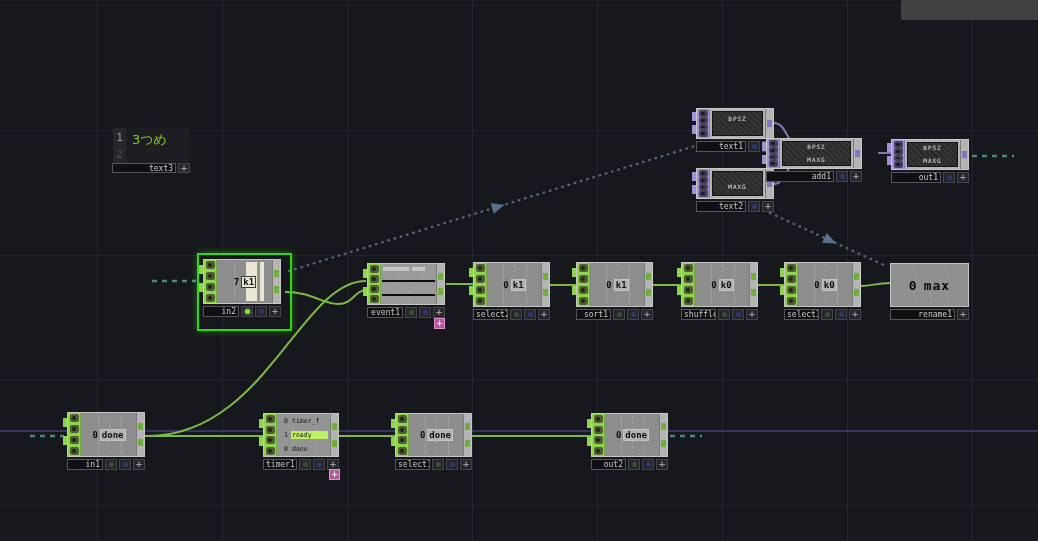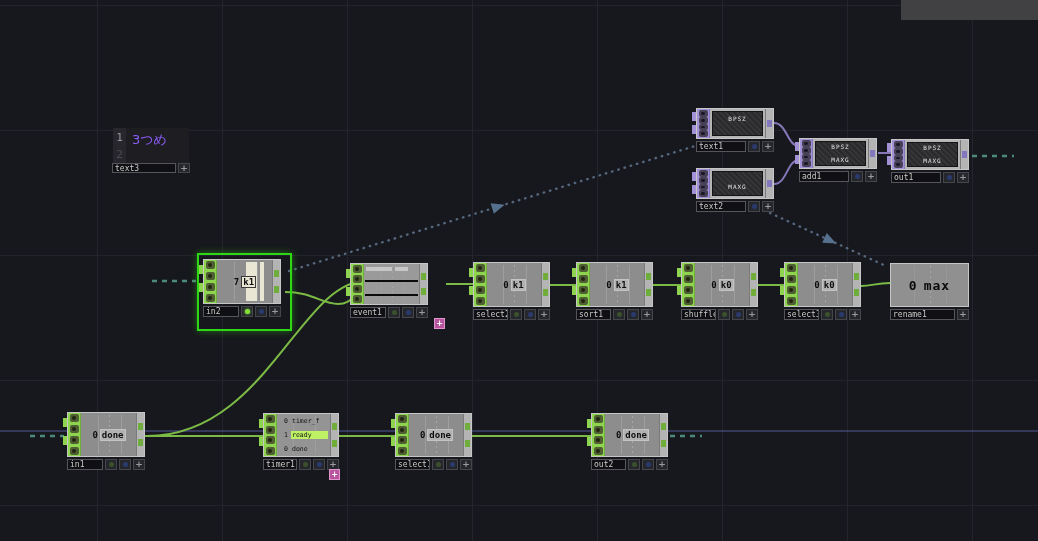--- a/index.html
+++ b/index.html
@@ -39,21 +39,21 @@
   .plain .viewer::after{background:#989898;}
 
   .outs{width:7px;background:#b4b4b4;border-left:1px solid #7a7a7a;display:flex;flex-direction:column;justify-content:space-evenly;align-items:center;}
   .osq{width:5px;height:7px;background:#6fae3a;}
   .purple .osq{background:#8577bd;}
   .intab{position:absolute;width:4px;height:9px;background:#8ed44e;left:-4px;z-index:3;}
   .purple .intab{background:#a291d6;}
   .it1{top:6px}.it2{top:24px}.dit1{top:4px}.dit2{top:17px}
 
   .lrow{position:absolute;left:0;right:0;top:100%;margin-top:2px;height:11px;display:flex;gap:2px;}
-  .nname{flex:1;background:#101014;border:1px solid #55555c;color:#c9c9c9;font:8px "DejaVu Sans Mono",monospace;line-height:10px;padding:0 2px;white-space:nowrap;overflow:hidden;box-sizing:border-box;}
+  .nname{flex:1;background:#101014;border:1px solid #55555c;color:#c9c9c9;font:8px "DejaVu Sans Mono",monospace;line-height:10px;padding:0 2px;white-space:nowrap;overflow:hidden;box-sizing:border-box;text-align:right;}
   .lb{width:12px;background:#26272c;border:1px solid #45464c;display:flex;align-items:center;justify-content:center;box-sizing:border-box;}
   .lb.dot::after{content:"";width:5px;height:5px;border-radius:50%;}
   .lb.g::after{background:#3a512c;}
   .lb.gbright::after{background:#86e33c;box-shadow:0 0 3px #86e33c;}
   .lb.b::after{background:#2a3a6e;}
   .lb.plus{color:#9a9aa0;font:700 9px "DejaVu Sans",sans-serif;line-height:9px;}
 
   .dviewer{flex:1;margin:2px;background:#2a2a2c;border:1px solid #141416;display:flex;flex-direction:column;justify-content:center;align-items:center;font:6px "DejaVu Sans Mono",monospace;color:#e4e4e4;letter-spacing:1px;line-height:2.1;background-image:repeating-linear-gradient(45deg,rgba(255,255,255,.05) 0 2px,transparent 2px 4px);}
   .dviewer.top{justify-content:flex-start;padding-top:1px;}
   .dviewer.bottom{justify-content:flex-end;padding-bottom:1px;}
@@ -67,21 +67,21 @@
   .tv{width:6px;text-align:right;}
   .tn{flex:1;padding:0 1px;}
   .tn.hl{background:#bef264;}
 
   .badge{position:absolute;width:11px;height:11px;background:#b8559e;border:1px solid #e096cc;color:#fff;font:700 8px "DejaVu Sans",sans-serif;display:flex;align-items:center;justify-content:center;z-index:3;box-sizing:border-box;}
 
   .ed{position:absolute;left:113px;top:128px;width:76px;height:42px;background:#1d1d22;display:flex;z-index:2;}
   .gut{width:13px;background:#26262c;font:11px "DejaVu Sans Mono",monospace;display:flex;flex-direction:column;align-items:center;line-height:1.55;padding-top:1px;}
   .gn1{color:#95959c;}
   .gn2{color:#4c4c54;}
-  .edtext{flex:1;color:#8b5cf6;font:13px "DejaVu Sans",sans-serif;padding:3px 0 0 6px;white-space:nowrap;}
+  .edtext{flex:1;color:#84cc16;font:13px "DejaVu Sans",sans-serif;padding:3px 0 0 6px;white-space:nowrap;}
   .edlrow{position:absolute;left:112px;top:163px;width:78px;height:10px;display:flex;gap:2px;z-index:2;}
 </style>
 </head>
 <body>
 
 <div id="canvas">
 
   <svg id="wires" width="1038" height="541">
 
     <path d="M0,431 H1038" stroke="#5c61a4" stroke-width="1.2" fill="none" opacity="0.9"></path>
@@ -182,21 +182,21 @@
           <i class="osq"></i>
         </div>
     </div>
     <div class="lrow">
         <div class="nname">text2</div>
         <div class="lb dot b"></div>
         <div class="lb plus">+</div>
       </div>
   </div>
 
-  <div class="node purple" style="left:799px;top:138px;width:78px;height:31px;">
+  <div class="node purple" style="left:766px;top:138px;width:96px;height:31px;">
     <i class="intab dit1"></i>
       <i class="intab dit2"></i>
     <div class="nbody">
         <div class="flags">
           <i class="fb"></i>
           <i class="fb"></i>
           <i class="fb"></i>
           <i class="fb"></i>
         </div>
       <div class="dviewer">
@@ -263,21 +263,21 @@
         </div>
     </div>
     <div class="lrow">
         <div class="nname">in2</div>
         <div class="lb dot gbright"></div>
         <div class="lb dot b"></div>
         <div class="lb plus">+</div>
       </div>
   </div>
 
-  <div class="node" style="left:350px;top:263px;width:78px;height:42px;">
+  <div class="node" style="left:367px;top:263px;width:78px;height:42px;">
     <i class="intab it1"></i>
       <i class="intab it2"></i>
     <div class="nbody">
         <div class="flags">
           <i class="fb"></i>
           <i class="fb"></i>
           <i class="fb"></i>
           <i class="fb"></i>
         </div>
       <div class="viewer" style="background:#9a9a9a;">

